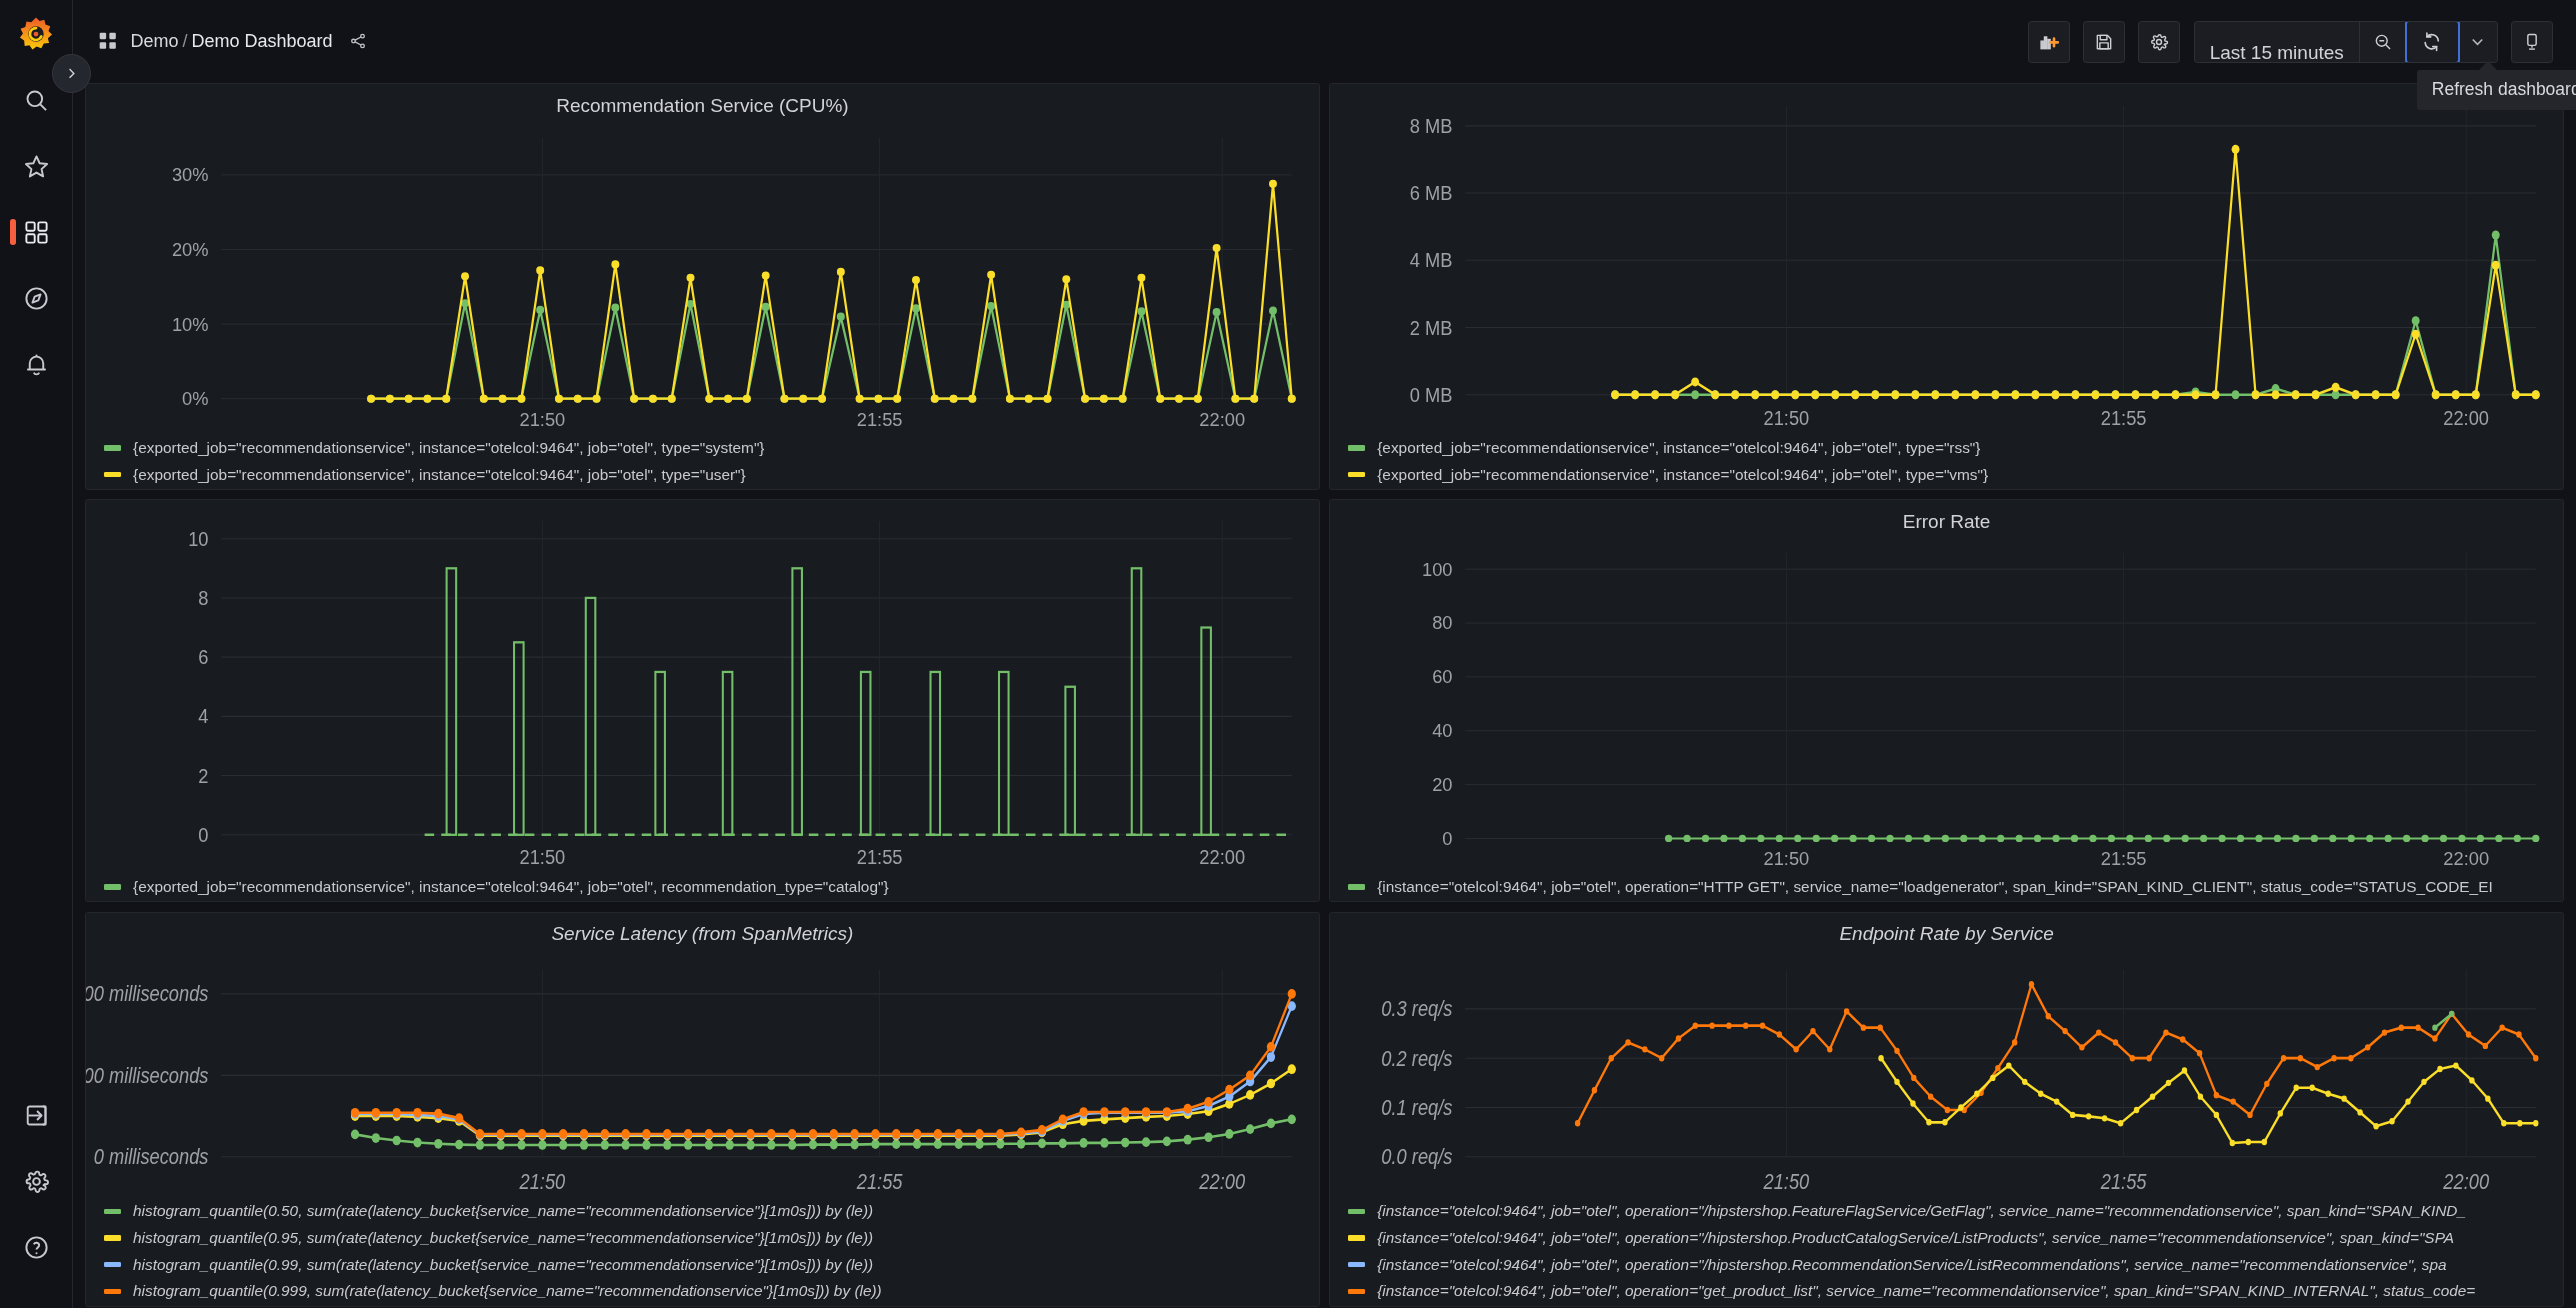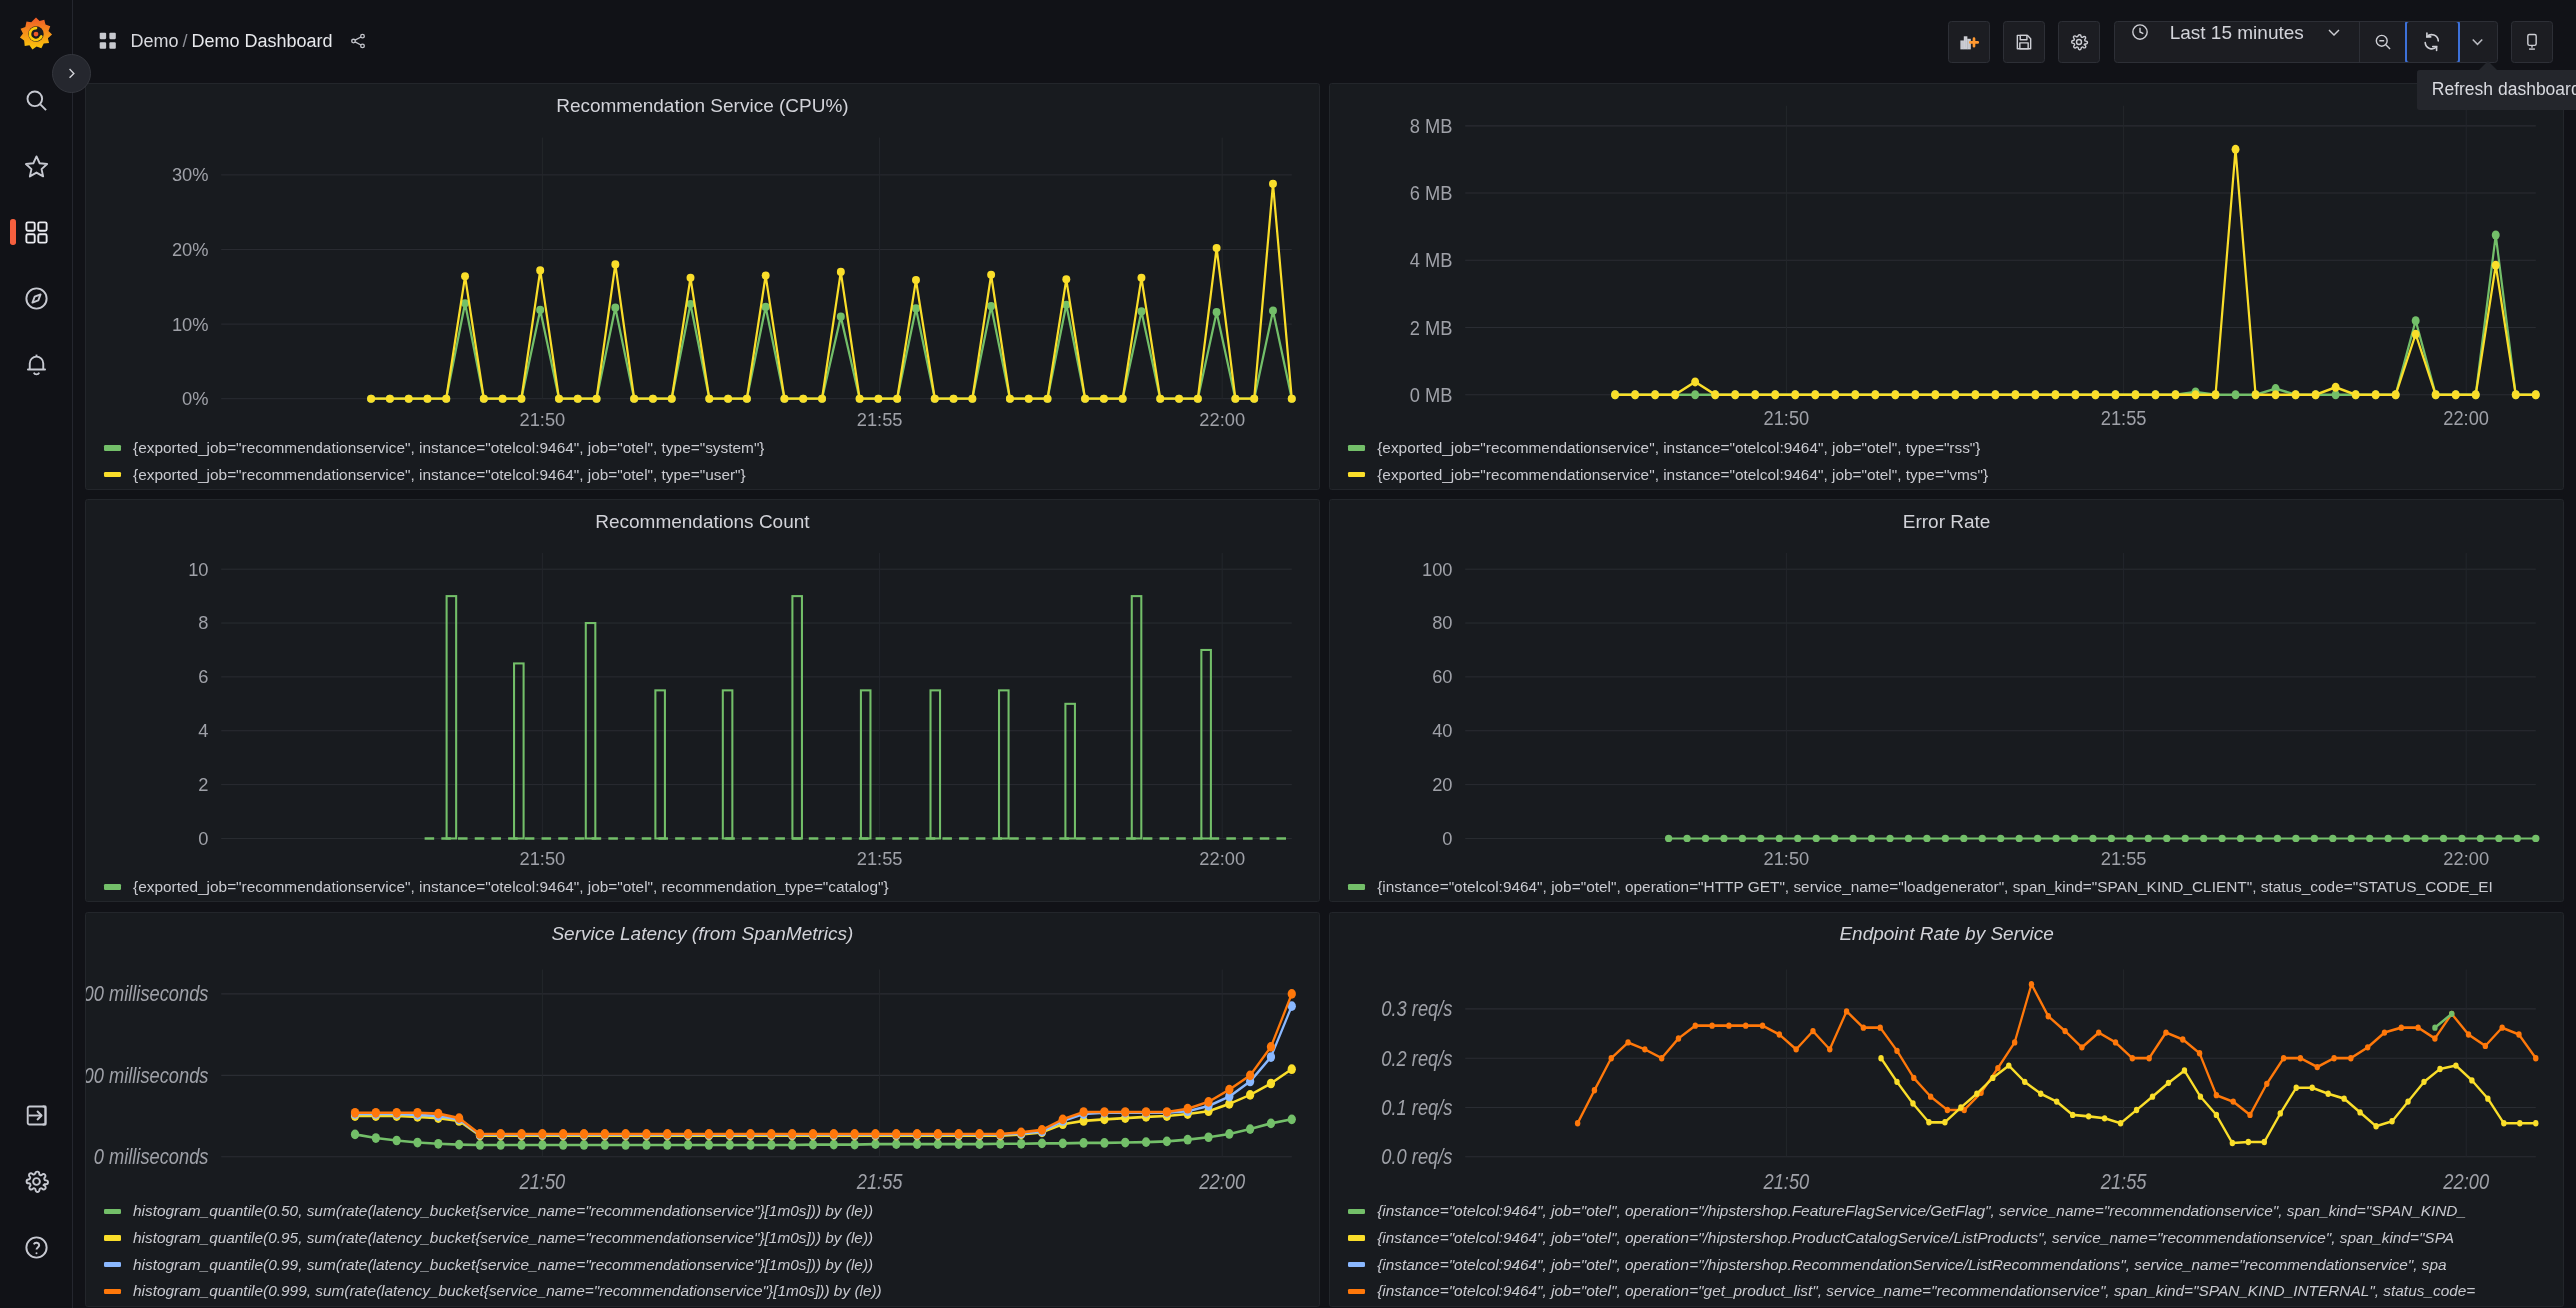--- a/index.html
+++ b/index.html
@@ -56,21 +56,21 @@
   .tb-right { margin-left:auto; display:flex; align-items:center; gap:13.4px; position:relative; }
   .tb-btn {
     height: 42px; min-width: 42px;
     background:#1c1d22; border:0.7px solid #2d2f36; border-radius:3.4px;
     display:flex; align-items:center; justify-content:center; cursor:pointer;
   }
   .tb-btn svg { width:20px; height:20px; stroke:#cdced4; fill:none; stroke-width:1.7; }
   .time-group { display:flex; align-items:center; height:42px;
     background:#1c1d22; border:0.7px solid #2d2f36; border-radius:3.4px; overflow:hidden; }
   .time-picker { display:flex; align-items:flex-start; gap:20px; padding: 0 14.8px; height:100%; cursor:pointer;
-     border-right:0.7px solid #2d2f36;}
+     border-right:0.7px solid #2d2f36;flex-direction:column;}
   .time-picker svg { width:20px; height:20px; stroke:#cdced4; fill:none; stroke-width:1.7;}
   .time-label { font-size:19px; color:#d3d4da; white-space:nowrap; }
   .caret { width:19px; height:19px; stroke:#b7b8bf; fill:none; stroke-width:2; }
   .zoom-btn { display:flex; align-items:center; justify-content:center; width:47px; height:100%; cursor:pointer;
      border-right:0.7px solid #2d2f36;}
   .zoom-btn svg { width:20px;height:20px; stroke:#cdced4; fill:none; stroke-width:1.7;}
   .refresh-btn { display:flex;align-items:center;justify-content:center; width:51px; height:100%;
      cursor:pointer; outline:2px solid #3d71d9; outline-offset:-0.7px; border-radius:2px; }
   .refresh-btn svg { width:21.5px;height:21.5px; stroke:#cdced4; fill:none; stroke-width:1.8;}
   .refresh-caret { display:flex;align-items:center;justify-content:center; width:39px;height:100%;cursor:pointer;}
@@ -541,21 +541,20 @@
             <div class="leg-row">
                 <span class="leg-swatch" style="background:#fade2a"></span>
                 <span class="leg-text">{exported_job="recommendationservice", instance="otelcol:9464", job="otel", type="vms"}</span>
               </div>
           </div>
         </div>
       </div>
 
       <div class="row row-2">
         <div class="panel">
-          <div class="p-title">Recommendations Count</div>
           <div class="p-body">
               <svg id="chart2" viewBox="0 0 1550 430" preserveAspectRatio="none">
                 <line x1="170" y1="384" x2="1516" y2="384" class="grid-line"></line>
                 <text x="154" y="392" class="ax-label" text-anchor="end">0</text>
                 <line x1="170" y1="316.07547169811323" x2="1516" y2="316.07547169811323" class="grid-line"></line>
                 <text x="154" y="324.07547169811323" class="ax-label" text-anchor="end">2</text>
                 <line x1="170" y1="248.1509433962264" x2="1516" y2="248.1509433962264" class="grid-line"></line>
                 <text x="154" y="256.1509433962264" class="ax-label" text-anchor="end">4</text>
                 <line x1="170" y1="180.22641509433961" x2="1516" y2="180.22641509433961" class="grid-line"></line>
                 <text x="154" y="188.22641509433961" class="ax-label" text-anchor="end">6</text>

